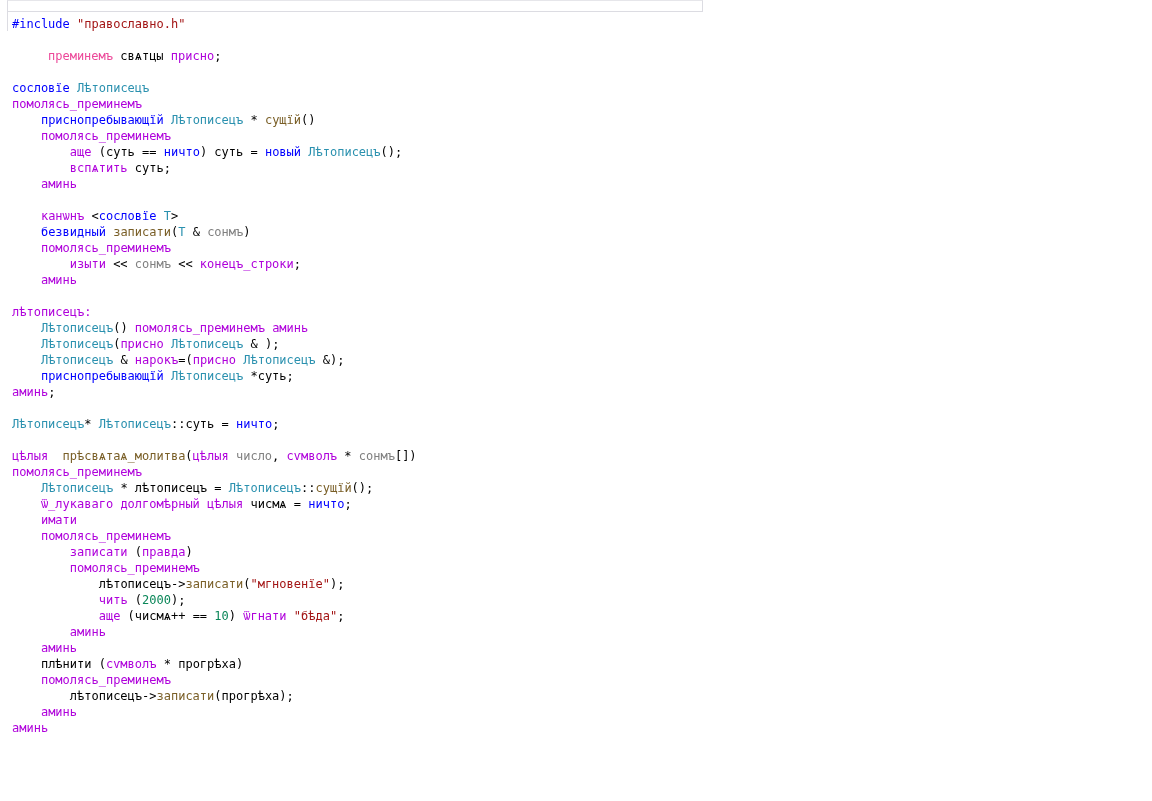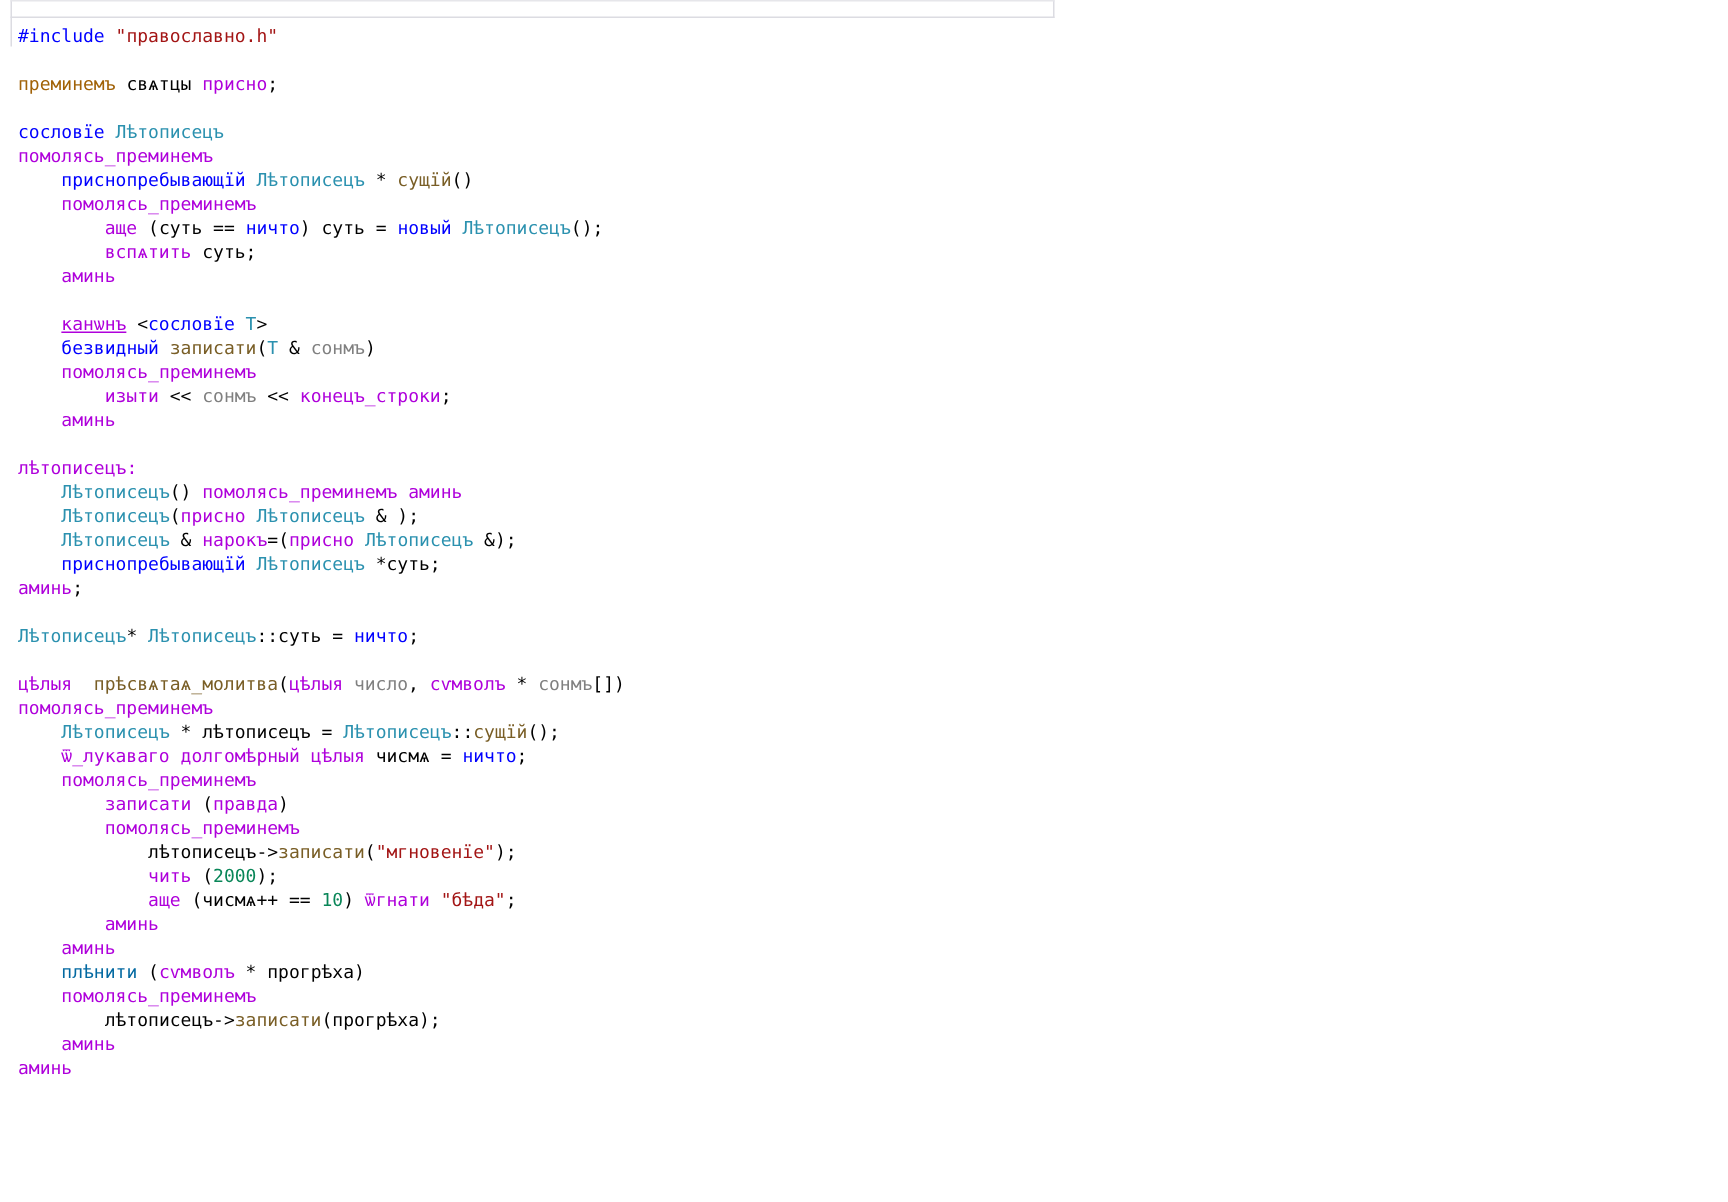--- a/index.html
+++ b/index.html
@@ -55,56 +55,57 @@
 </style>
 </head>
 <body>
 
 <div class="viewport">
   <div class="top-strip"></div>
   <div class="left-stub"></div>
   <div class="code-editor">
       <div class="line"><span style="color: rgb(0, 0, 255);">#include</span><span style="color: rgb(0, 0, 0);"> </span><span style="color: rgb(163, 21, 21);">"православно.h"</span></div>
       <div class="line"><span style="color: rgb(0, 0, 0);"> </span></div>
-      <div class="line"><span style="color: #a16207;">преминемъ</span><span style="color: rgb(0, 0, 0);"> </span><span style="color: #000000;">свѧтцы</span><span style="color: rgb(0, 0, 0);"> </span><span style="color: rgb(175, 0, 219);">присно</span><span style="color: rgb(0, 0, 0);">;</span></div>
+      <div class="line"><span style="color: #ec4899; margin-left: 36px;">преминемъ</span><span style="color: rgb(0, 0, 0);"> </span><span style="color: #000000;">свѧтцы</span><span style="color: rgb(0, 0, 0);"> </span><span style="color: rgb(175, 0, 219);">присно</span><span style="color: rgb(0, 0, 0);">;</span></div>
       <div class="line"><span style="color: rgb(0, 0, 0);"> </span></div>
       <div class="line"><span style="color: rgb(0, 0, 255);">сословїе</span><span style="color: rgb(0, 0, 0);"> </span><span style="color: rgb(43, 145, 175);">Лѣтописецъ</span></div>
       <div class="line"><span style="color: rgb(175, 0, 219);">помолясь_преминемъ</span></div>
       <div class="line"><span style="color: rgb(0, 0, 0);">    </span><span style="color: rgb(0, 0, 255);">приснопребывающїй</span><span style="color: rgb(0, 0, 0);"> </span><span style="color: rgb(43, 145, 175);">Лѣтописецъ</span><span style="color: rgb(0, 0, 0);"> * </span><span style="color: rgb(121, 94, 38);">сущїй</span><span style="color: rgb(0, 0, 0);">()</span></div>
       <div class="line"><span style="color: rgb(0, 0, 0);">    </span><span style="color: rgb(175, 0, 219);">помолясь_преминемъ</span></div>
       <div class="line"><span style="color: rgb(0, 0, 0);">        </span><span style="color: rgb(175, 0, 219);">аще</span><span style="color: rgb(0, 0, 0);"> (</span><span style="color: rgb(0, 0, 0);">суть</span><span style="color: rgb(0, 0, 0);"> == </span><span style="color: rgb(0, 0, 255);">ничто</span><span style="color: rgb(0, 0, 0);">) </span><span style="color: rgb(0, 0, 0);">суть</span><span style="color: rgb(0, 0, 0);"> = </span><span style="color: rgb(0, 0, 255);">новый</span><span style="color: rgb(0, 0, 0);"> </span><span style="color: rgb(43, 145, 175);">Лѣтописецъ</span><span style="color: rgb(0, 0, 0);">();</span></div>
       <div class="line"><span style="color: rgb(0, 0, 0);">        </span><span style="color: rgb(175, 0, 219);">вспѧтить</span><span style="color: rgb(0, 0, 0);"> </span><span style="color: rgb(0, 0, 0);">суть</span><span style="color: rgb(0, 0, 0);">;</span></div>
       <div class="line"><span style="color: rgb(0, 0, 0);">    </span><span style="color: rgb(175, 0, 219);">аминь</span></div>
       <div class="line"><span style="color: rgb(0, 0, 0);"> </span></div>
-      <div class="line"><span style="color: rgb(0, 0, 0);">    </span><span style="color: rgb(175, 0, 219); text-decoration: underline;">канѡнъ</span><span style="color: rgb(0, 0, 0);"> &lt;</span><span style="color: rgb(0, 0, 255);">сословїе</span><span style="color: rgb(0, 0, 0);"> </span><span style="color: rgb(43, 145, 175);">T</span><span style="color: rgb(0, 0, 0);">&gt;</span></div>
+      <div class="line"><span style="color: rgb(0, 0, 0);">    </span><span style="color: rgb(175, 0, 219);">канѡнъ</span><span style="color: rgb(0, 0, 0);"> &lt;</span><span style="color: rgb(0, 0, 255);">сословїе</span><span style="color: rgb(0, 0, 0);"> </span><span style="color: rgb(43, 145, 175);">T</span><span style="color: rgb(0, 0, 0);">&gt;</span></div>
       <div class="line"><span style="color: rgb(0, 0, 0);">    </span><span style="color: rgb(0, 0, 255);">безвидный</span><span style="color: rgb(0, 0, 0);"> </span><span style="color: rgb(121, 94, 38);">записати</span><span style="color: rgb(0, 0, 0);">(</span><span style="color: rgb(43, 145, 175);">T</span><span style="color: rgb(0, 0, 0);"> &amp; </span><span style="color: rgb(128, 128, 128);">сонмъ</span><span style="color: rgb(0, 0, 0);">)</span></div>
       <div class="line"><span style="color: rgb(0, 0, 0);">    </span><span style="color: rgb(175, 0, 219);">помолясь_преминемъ</span></div>
       <div class="line"><span style="color: rgb(0, 0, 0);">        </span><span style="color: rgb(175, 0, 219);">изыти</span><span style="color: rgb(0, 0, 0);"> &lt;&lt; </span><span style="color: rgb(128, 128, 128);">сонмъ</span><span style="color: rgb(0, 0, 0);"> &lt;&lt; </span><span style="color: rgb(175, 0, 219);">конецъ_строки</span><span style="color: rgb(0, 0, 0);">;</span></div>
       <div class="line"><span style="color: rgb(0, 0, 0);">    </span><span style="color: rgb(175, 0, 219);">аминь</span></div>
       <div class="line"><span style="color: rgb(0, 0, 0);"> </span></div>
       <div class="line"><span style="color: rgb(175, 0, 219);">лѣтописецъ</span><span style="color: rgb(175, 0, 219);">:</span></div>
       <div class="line"><span style="color: rgb(0, 0, 0);">    </span><span style="color: rgb(43, 145, 175);">Лѣтописецъ</span><span style="color: rgb(0, 0, 0);">() </span><span style="color: rgb(175, 0, 219);">помолясь_преминемъ</span><span style="color: rgb(0, 0, 0);"> </span><span style="color: rgb(175, 0, 219);">аминь</span></div>
       <div class="line"><span style="color: rgb(0, 0, 0);">    </span><span style="color: rgb(43, 145, 175);">Лѣтописецъ</span><span style="color: rgb(0, 0, 0);">(</span><span style="color: rgb(175, 0, 219);">присно</span><span style="color: rgb(0, 0, 0);"> </span><span style="color: rgb(43, 145, 175);">Лѣтописецъ</span><span style="color: rgb(0, 0, 0);"> &amp; );</span></div>
       <div class="line"><span style="color: rgb(0, 0, 0);">    </span><span style="color: rgb(43, 145, 175);">Лѣтописецъ</span><span style="color: rgb(0, 0, 0);"> &amp; </span><span style="color: rgb(175, 0, 219);">нарокъ</span><span style="color: rgb(0, 0, 0);">=(</span><span style="color: rgb(175, 0, 219);">присно</span><span style="color: rgb(0, 0, 0);"> </span><span style="color: rgb(43, 145, 175);">Лѣтописецъ</span><span style="color: rgb(0, 0, 0);"> &amp;);</span></div>
       <div class="line"><span style="color: rgb(0, 0, 0);">    </span><span style="color: rgb(0, 0, 255);">приснопребывающїй</span><span style="color: rgb(0, 0, 0);"> </span><span style="color: rgb(43, 145, 175);">Лѣтописецъ</span><span style="color: rgb(0, 0, 0);"> *</span><span style="color: rgb(0, 0, 0);">суть</span><span style="color: rgb(0, 0, 0);">;</span></div>
       <div class="line"><span style="color: rgb(175, 0, 219);">аминь</span><span style="color: rgb(0, 0, 0);">;</span></div>
       <div class="line"><span style="color: rgb(0, 0, 0);"> </span></div>
       <div class="line"><span style="color: rgb(43, 145, 175);">Лѣтописецъ</span><span style="color: rgb(0, 0, 0);">* </span><span style="color: rgb(43, 145, 175);">Лѣтописецъ</span><span style="color: rgb(0, 0, 0);">::</span><span style="color: rgb(0, 0, 0);">суть</span><span style="color: rgb(0, 0, 0);"> = </span><span style="color: rgb(0, 0, 255);">ничто</span><span style="color: rgb(0, 0, 0);">;</span></div>
       <div class="line"><span style="color: rgb(0, 0, 0);"> </span></div>
       <div class="line"><span style="color: rgb(175, 0, 219);">цѣлыя</span><span style="color: rgb(0, 0, 0);">  </span><span style="color: rgb(121, 94, 38);">прѣсвѧтаѧ_молитва</span><span style="color: rgb(0, 0, 0);">(</span><span style="color: rgb(175, 0, 219);">цѣлыя</span><span style="color: rgb(0, 0, 0);"> </span><span style="color: rgb(128, 128, 128);">число</span><span style="color: rgb(0, 0, 0);">, </span><span style="color: rgb(175, 0, 219);">сѵмволъ</span><span style="color: rgb(0, 0, 0);"> * </span><span style="color: rgb(128, 128, 128);">сонмъ</span><span style="color: rgb(0, 0, 0);">[])</span></div>
       <div class="line"><span style="color: rgb(175, 0, 219);">помолясь_преминемъ</span></div>
       <div class="line"><span style="color: rgb(0, 0, 0);">    </span><span style="color: rgb(43, 145, 175);">Лѣтописецъ</span><span style="color: rgb(0, 0, 0);"> * </span><span style="color: rgb(0, 0, 0);">лѣтописецъ</span><span style="color: rgb(0, 0, 0);"> = </span><span style="color: rgb(43, 145, 175);">Лѣтописецъ</span><span style="color: rgb(0, 0, 0);">::</span><span style="color: rgb(121, 94, 38);">сущїй</span><span style="color: rgb(0, 0, 0);">();</span></div>
       <div class="line"><span style="color: rgb(0, 0, 0);">    </span><span style="color: rgb(175, 0, 219);">ѿ_лукаваго</span><span style="color: rgb(0, 0, 0);"> </span><span style="color: rgb(175, 0, 219);">долгомѣрный</span><span style="color: rgb(0, 0, 0);"> </span><span style="color: rgb(175, 0, 219);">цѣлыя</span><span style="color: rgb(0, 0, 0);"> </span><span style="color: rgb(0, 0, 0);">чисмѧ</span><span style="color: rgb(0, 0, 0);"> = </span><span style="color: rgb(0, 0, 255);">ничто</span><span style="color: rgb(0, 0, 0);">;</span></div>
+      <div class="line"><span style="color: rgb(0, 0, 0);">    </span><span style="color: rgb(175, 0, 219);">имати</span></div>
       <div class="line"><span style="color: rgb(0, 0, 0);">    </span><span style="color: rgb(175, 0, 219);">помолясь_преминемъ</span></div>
       <div class="line"><span style="color: rgb(0, 0, 0);">        </span><span style="color: rgb(175, 0, 219);">записати</span><span style="color: rgb(0, 0, 0);"> (</span><span style="color: rgb(175, 0, 219);">правда</span><span style="color: rgb(0, 0, 0);">)</span></div>
       <div class="line"><span style="color: rgb(0, 0, 0);">        </span><span style="color: rgb(175, 0, 219);">помолясь_преминемъ</span></div>
       <div class="line"><span style="color: rgb(0, 0, 0);">            </span><span style="color: rgb(0, 0, 0);">лѣтописецъ</span><span style="color: rgb(0, 0, 0);">-&gt;</span><span style="color: rgb(121, 94, 38);">записати</span><span style="color: rgb(0, 0, 0);">(</span><span style="color: rgb(163, 21, 21);">"мгновенїе"</span><span style="color: rgb(0, 0, 0);">);</span></div>
       <div class="line"><span style="color: rgb(0, 0, 0);">            </span><span style="color: rgb(175, 0, 219);">чить</span><span style="color: rgb(0, 0, 0);"> (</span><span style="color: rgb(9, 134, 88);">2000</span><span style="color: rgb(0, 0, 0);">);</span></div>
       <div class="line"><span style="color: rgb(0, 0, 0);">            </span><span style="color: rgb(175, 0, 219);">аще</span><span style="color: rgb(0, 0, 0);"> (</span><span style="color: rgb(0, 0, 0);">чисмѧ</span><span style="color: rgb(0, 0, 0);">++ == </span><span style="color: rgb(9, 134, 88);">10</span><span style="color: rgb(0, 0, 0);">) </span><span style="color: rgb(175, 0, 219);">ѿгнати</span><span style="color: rgb(0, 0, 0);"> </span><span style="color: rgb(163, 21, 21);">"бѣда"</span><span style="color: rgb(0, 0, 0);">;</span></div>
       <div class="line"><span style="color: rgb(0, 0, 0);">        </span><span style="color: rgb(175, 0, 219);">аминь</span></div>
       <div class="line"><span style="color: rgb(0, 0, 0);">    </span><span style="color: rgb(175, 0, 219);">аминь</span></div>
-      <div class="line"><span style="color: rgb(0, 0, 0);">    </span><span style="color: #0369a1;">плѣнити</span><span style="color: rgb(0, 0, 0);"> (</span><span style="color: rgb(175, 0, 219);">сѵмволъ</span><span style="color: rgb(0, 0, 0);"> * </span><span style="color: rgb(0, 0, 0);">прогрѣха</span><span style="color: rgb(0, 0, 0);">)</span></div>
+      <div class="line"><span style="color: rgb(0, 0, 0);">    </span><span style="color: #000000;">плѣнити</span><span style="color: rgb(0, 0, 0);"> (</span><span style="color: rgb(175, 0, 219);">сѵмволъ</span><span style="color: rgb(0, 0, 0);"> * </span><span style="color: rgb(0, 0, 0);">прогрѣха</span><span style="color: rgb(0, 0, 0);">)</span></div>
       <div class="line"><span style="color: rgb(0, 0, 0);">    </span><span style="color: rgb(175, 0, 219);">помолясь_преминемъ</span></div>
       <div class="line"><span style="color: rgb(0, 0, 0);">        </span><span style="color: rgb(0, 0, 0);">лѣтописецъ</span><span style="color: rgb(0, 0, 0);">-&gt;</span><span style="color: rgb(121, 94, 38);">записати</span><span style="color: rgb(0, 0, 0);">(</span><span style="color: rgb(0, 0, 0);">прогрѣха</span><span style="color: rgb(0, 0, 0);">);</span></div>
       <div class="line"><span style="color: rgb(0, 0, 0);">    </span><span style="color: rgb(175, 0, 219);">аминь</span></div>
       <div class="line"><span style="color: rgb(175, 0, 219);">аминь</span></div>
     </div>
 </div>
 
 </body></html>

